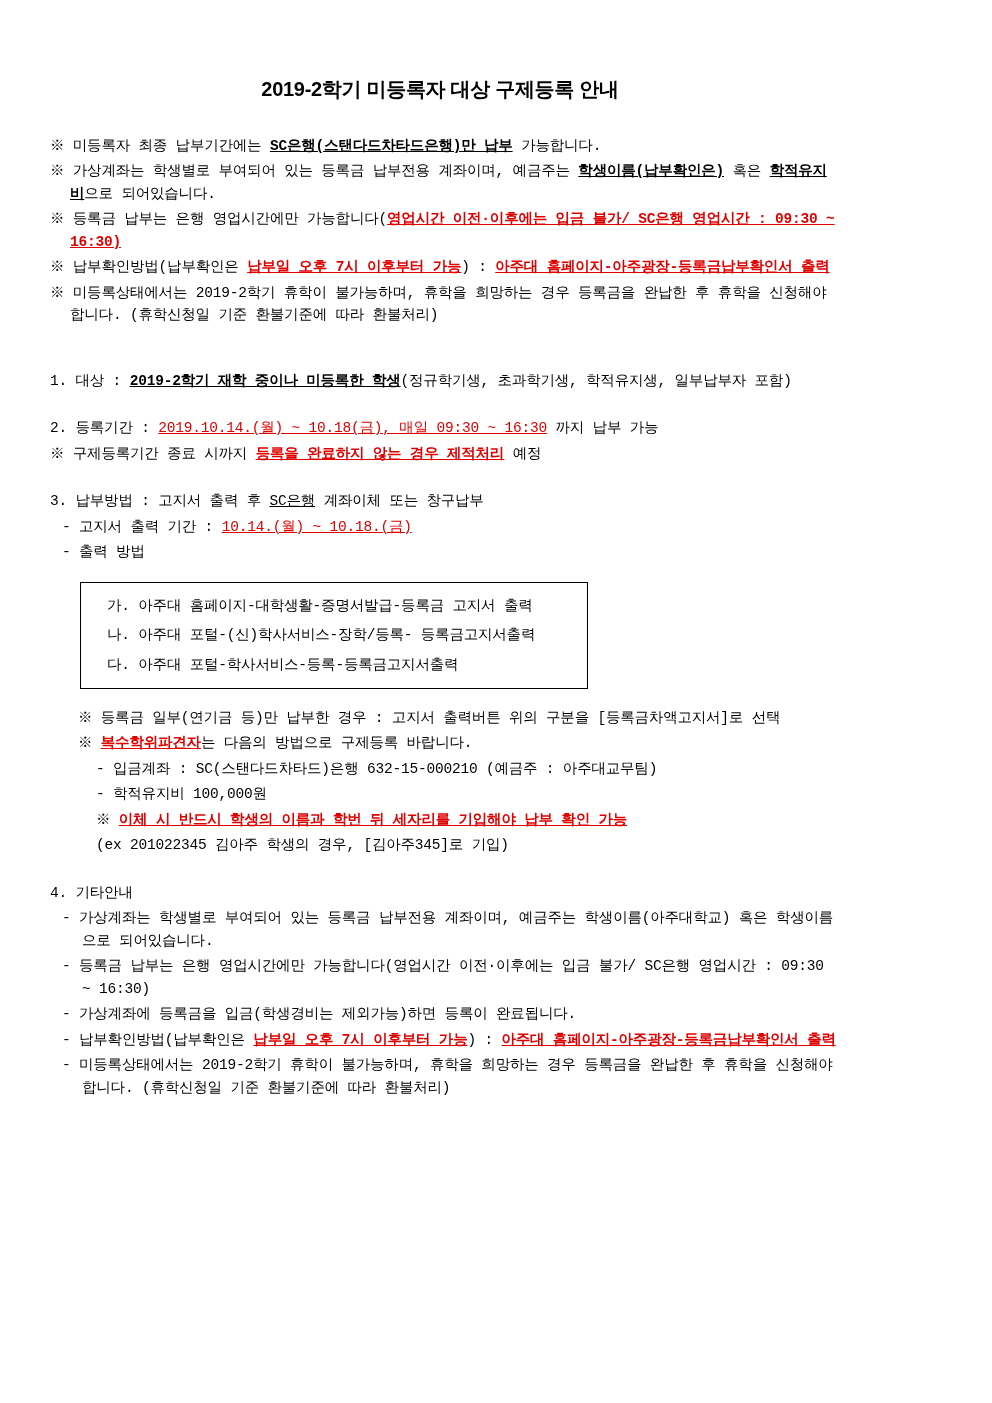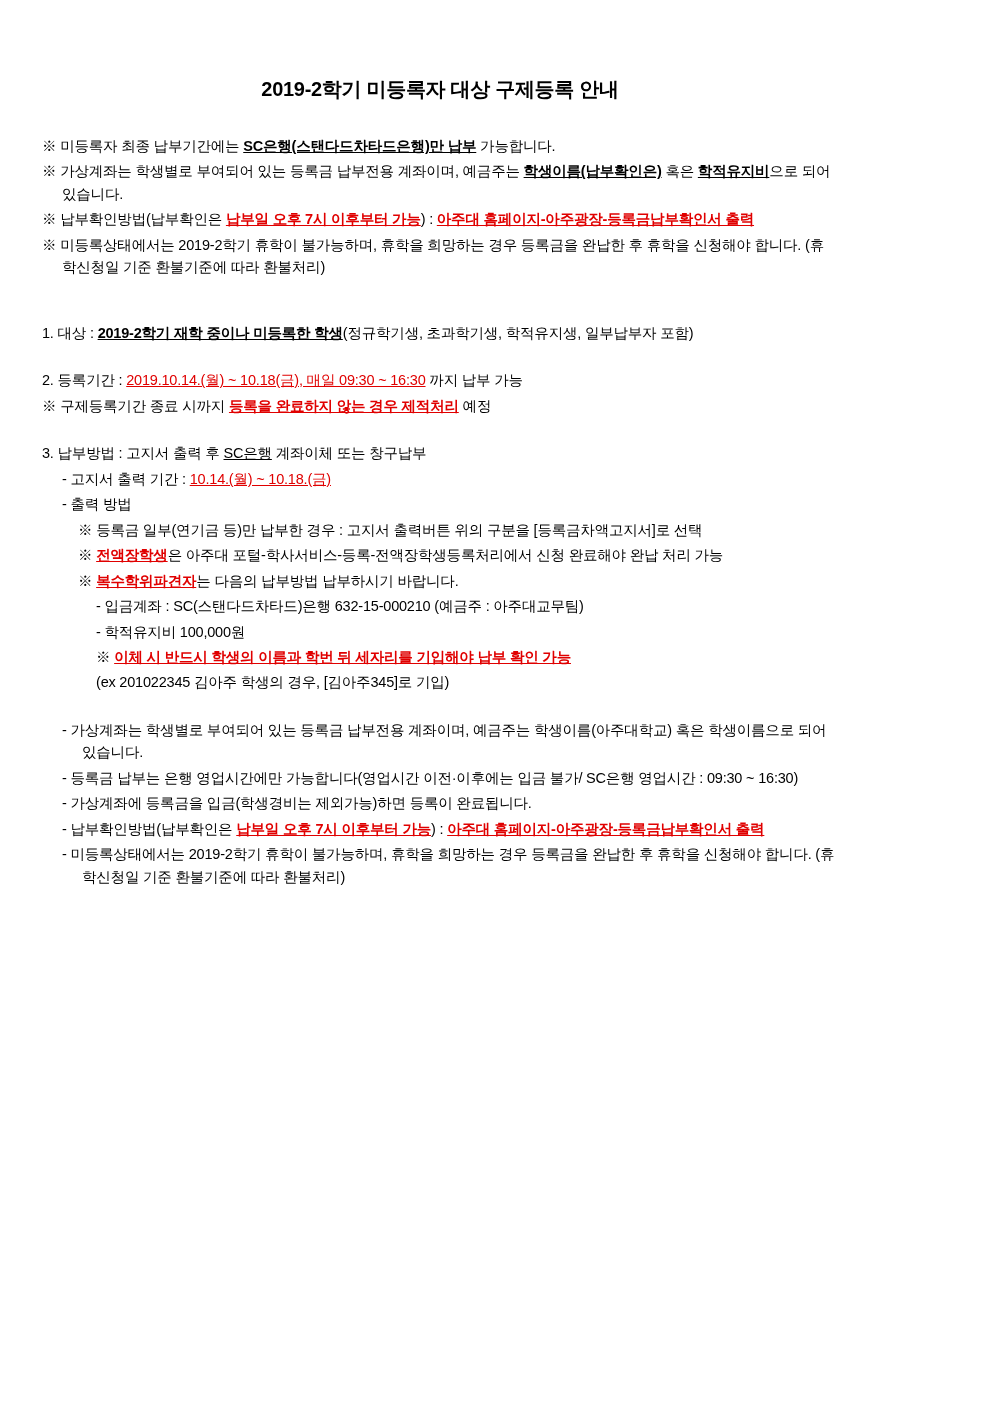--- a/index.html
+++ b/index.html
@@ -24,22 +24,23 @@
   }
   .doc-title {
     text-align: center;
     font-size: 20px;
     font-weight: bold;
     letter-spacing: -0.3px;
     margin: 14px 0 30px 0;
   }
   .line {
     display: block;
-    margin: 0 0 3px 0;
+    margin: 0 0 3px 8px;
     letter-spacing: -0.2px;
+    font-family: Liberation Mono, monospace;
   }
   .hang {
     padding-left: 20px;
     text-indent: -20px;
   }
   .indent-1 { margin-left: 20px; }
   .indent-2 { margin-left: 36px; }
   .indent-3 { margin-left: 54px; }
   .red { color: #e00000; }
   .u { text-decoration: underline; }
@@ -59,20 +60,21 @@
 </head>
 <body>
 
 <div class="page">
 
   <div class="doc-title">2019-2학기 미등록자 대상 구제등록 안내</div>
 
   <div id="notice-top">
       <div class="line hang"><span>※ </span><span class="">미등록자 최종 납부기간에는 </span><span class="b u">SC은행(스탠다드차타드은행)만 납부</span><span class=""> 가능합니다.</span></div>
       <div class="line hang"><span>※ </span><span class="">가상계좌는 학생별로 부여되어 있는 등록금 납부전용 계좌이며, 예금주는 </span><span class="b u">학생이름(납부확인은)</span><span class=""> 혹은 </span><span class="b u">학적유지비</span><span class="">으로 되어있습니다.</span></div>
+      <div class="line hang"><span>※ </span><span class="">등록금 납부는 은행 영업시간에만 가능합니다(</span><span class="red b u">영업시간 이전·이후에는 입금 불가/ SC은행 영업시간 : 09:30 ~ 16:30)</span></div>
       <div class="line hang"><span>※ </span><span class="">납부확인방법(납부확인은 </span><span class="red b u">납부일 오후 7시 이후부터 가능</span><span class="">) : </span><span class="red b u">아주대 홈페이지-아주광장-등록금납부확인서 출력</span></div>
       <div class="line hang"><span>※ </span><span class="">미등록상태에서는 2019-2학기 휴학이 불가능하며, 휴학을 희망하는 경우 등록금을 완납한 후 휴학을 신청해야 합니다. (휴학신청일 기준 환불기준에 따라 환불처리)</span></div>
     </div>
 
   <div class="gap-lg"></div>
 
   <div id="section-1">
       <div class="line hang"><span>1. </span><span class="">대상 : </span><span class="b u">2019-2학기 재학 중이나 미등록한 학생</span><span class="">(정규학기생, 초과학기생, 학적유지생, 일부납부자 포함)</span></div>
     </div>
 
@@ -82,32 +84,37 @@
       <div class="line hang"><span>2. </span><span class="">등록기간 : </span><span class="red u">2019.10.14.(월) ~ 10.18(금), 매일 09:30 ~ 16:30</span><span class=""> 까지 납부 가능</span></div>
       <div class="line hang"><span>※ </span><span class="">구제등록기간 종료 시까지 </span><span class="red b u">등록을 완료하지 않는 경우 제적처리</span><span class=""> 예정</span></div>
     </div>
 
   <div class="gap-md"></div>
 
   <div id="section-3">
       <div class="line hang"><span>3. </span><span class="">납부방법 : 고지서 출력 후 </span><span class="u">SC은행</span><span class=""> 계좌이체 또는 창구납부</span></div>
       <div class="line hang indent-1"><span>- </span><span class="">고지서 출력 기간 : </span><span class="red u">10.14.(월) ~ 10.18.(금)</span></div>
       <div class="line hang indent-1"><span>- </span><span class="">출력 방법</span></div>
+      <div class="box">
+        <div class="line">가.  아주대 홈페이지-대학생활-증명서발급-등록금 고지서 출력</div>
+        <div class="line">나.  아주대 포털-(신)학사서비스-장학/등록- 등록금고지서출력</div>
+        <div class="line">다.  아주대 포털-학사서비스-등록-등록금고지서출력</div>
+      </div>
       <div class="line hang indent-2"><span>※ </span><span class="">등록금 일부(연기금 등)만 납부한 경우 : 고지서 출력버튼 위의 구분을 [등록금차액고지서]로 선택</span></div>
-      <div class="line hang indent-2"><span>※ </span><span class="red b u">전액장학생</span><span class="">은 아주대 포털-학사서비스-등록-전액장학생등록처리에서 신청 완료해야 완납 처리 가능</span></div>
-      <div class="line hang indent-2"><span>※ </span><span class="red b u">복수학위파견자</span><span class="">는 다음의 납부방법 납부하시기 바랍니다.</span></div>
+      <div class="line hang indent-2"><span>※ </span><span class="red b u">복수학위파견자</span><span class="">는 다음의 방법으로 구제등록 바랍니다.</span></div>
       <div class="line hang indent-3"><span>- </span><span class="">입금계좌 : SC(스탠다드차타드)은행 632-15-000210 (예금주 : 아주대교무팀)</span></div>
       <div class="line hang indent-3"><span>- </span><span class="">학적유지비  100,000원</span></div>
       <div class="line hang indent-3"><span>※ </span><span class="red b u">이체 시 반드시 학생의 이름과 학번 뒤 세자리를 기입해야 납부 확인 가능</span></div>
       <div class="line hang indent-3"><span class="">(ex 201022345 김아주 학생의 경우, [김아주345]로 기입)</span></div>
     </div>
 
   <div class="gap-md"></div>
 
   <div id="section-4">
+      <div class="line hang"><span>4. </span><span class="">기타안내</span></div>
       <div class="line hang indent-1"><span>- </span><span class="">가상계좌는 학생별로 부여되어 있는 등록금 납부전용 계좌이며, 예금주는 학생이름(아주대학교) 혹은 학생이름으로 되어있습니다.</span></div>
       <div class="line hang indent-1"><span>- </span><span class="">등록금 납부는 은행 영업시간에만 가능합니다(영업시간 이전·이후에는 입금 불가/ SC은행 영업시간 : 09:30 ~ 16:30)</span></div>
       <div class="line hang indent-1"><span>- </span><span class="">가상계좌에 등록금을 입금(학생경비는 제외가능)하면 등록이 완료됩니다.</span></div>
       <div class="line hang indent-1"><span>- </span><span class="">납부확인방법(납부확인은 </span><span class="red b u">납부일 오후 7시 이후부터 가능</span><span class="">) : </span><span class="red b u">아주대 홈페이지-아주광장-등록금납부확인서 출력</span></div>
       <div class="line hang indent-1"><span>- </span><span class="">미등록상태에서는 2019-2학기 휴학이 불가능하며, 휴학을 희망하는 경우 등록금을 완납한 후 휴학을 신청해야 합니다. (휴학신청일 기준 환불기준에 따라 환불처리)</span></div>
     </div>
 
 </div>
 
 </body></html>

